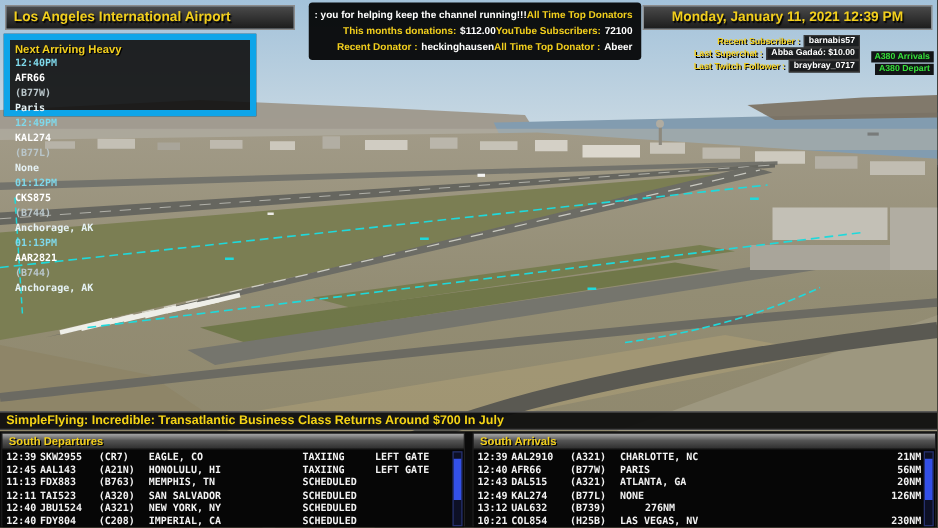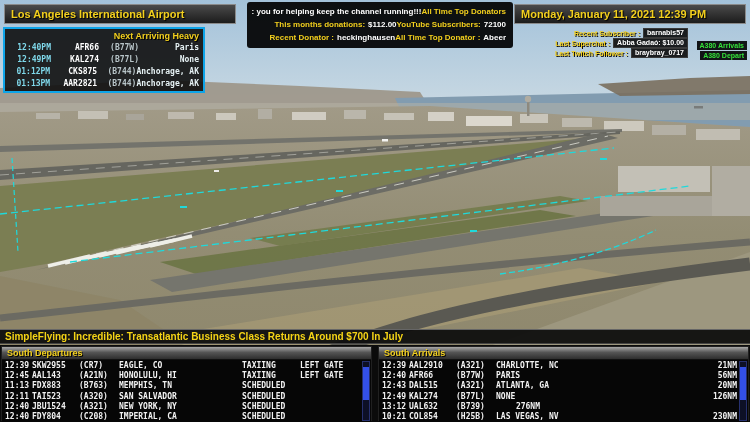--- a/index.html
+++ b/index.html
@@ -5,27 +5,27 @@
   html,body{margin:0;padding:0;background:#000;}
   .stage{position:relative;width:750px;height:422px;overflow:hidden;
          font-family:"Liberation Sans",sans-serif;background:#6b6b5e;}
   .scene{position:absolute;left:0;top:0;width:750px;height:422px;}
   .panel{position:absolute;box-sizing:border-box;}
 
   .title-box,.date-box{background:linear-gradient(#4a4a4a,#1c1c1c);border:1px solid #8a8a8a;
     color:#f2cf1d;font-weight:bold;font-size:11px;line-height:18px;padding:0 6px;
     text-shadow:1px 1px 1px #000;white-space:nowrap;}
   .title-box{left:4px;top:4px;width:232px;height:20px;}
-  .date-box{left:514px;top:4px;width:232px;height:20px;text-align:left;}
+  .date-box{left:514px;top:4px;width:232px;height:20px;text-align:center;}
 
   .heavy-box{left:3px;top:27px;width:202px;height:66px;background:rgba(14,14,14,.9);
-    border:2px solid #0ea5e9;padding:2px 4px;text-align:right;}
+    border:5px solid #0ea5e9;padding:2px 4px;}
   .heavy-title{color:#f2cf1d;font-size:9px;font-weight:bold;margin-bottom:1px;text-shadow:1px 1px 0 #000;}
   .nh .frow{display:flex;font-family:"DejaVu Sans Mono",monospace;font-size:8px;font-weight:bold;
-    line-height:12px;white-space:nowrap;}
+    line-height:12px;white-space:nowrap;flex-direction:column;}
   .nh .c-time{width:42px;color:#7fd8ea}
   .nh .c-callsign{width:48px;color:#ffffff}
   .nh .c-type{width:40px;color:#b9c6ca}
   .nh .c-city{flex:1;color:#e6f2f5}
 
   .donate-box{left:247px;top:2px;width:266px;height:46px;background:rgba(0,0,0,.92);
     border-radius:3px;padding:3px 7px;font-size:8px;font-weight:bold;line-height:13px;}
   .dl{display:flex;justify-content:flex-end;white-space:nowrap;}
   .dg{display:flex;gap:3px;}
   .w{color:#ffffff}.y{color:#f2cf1d}

